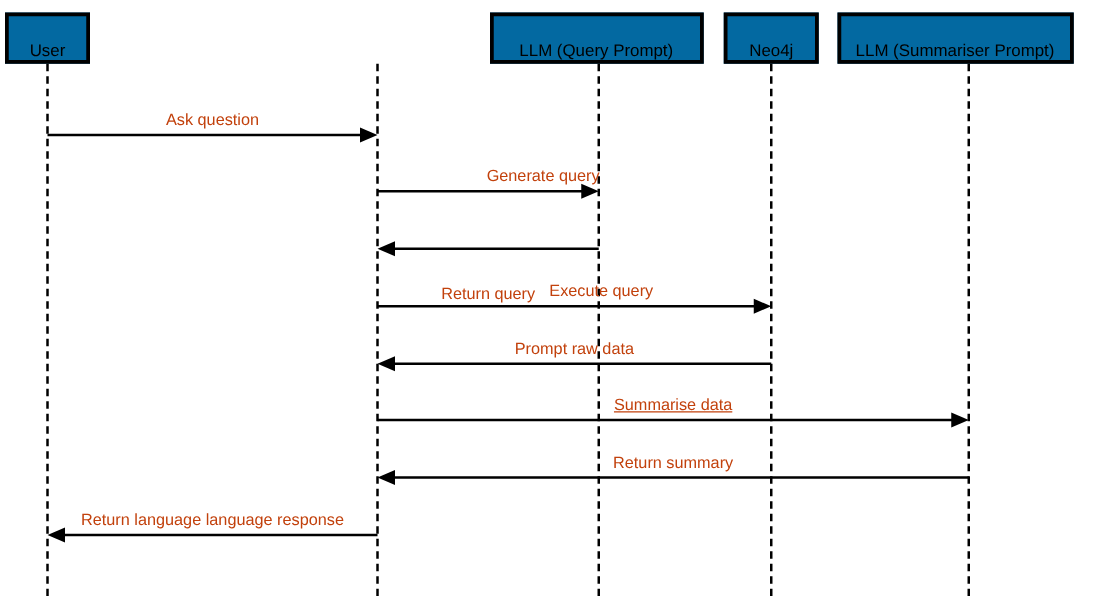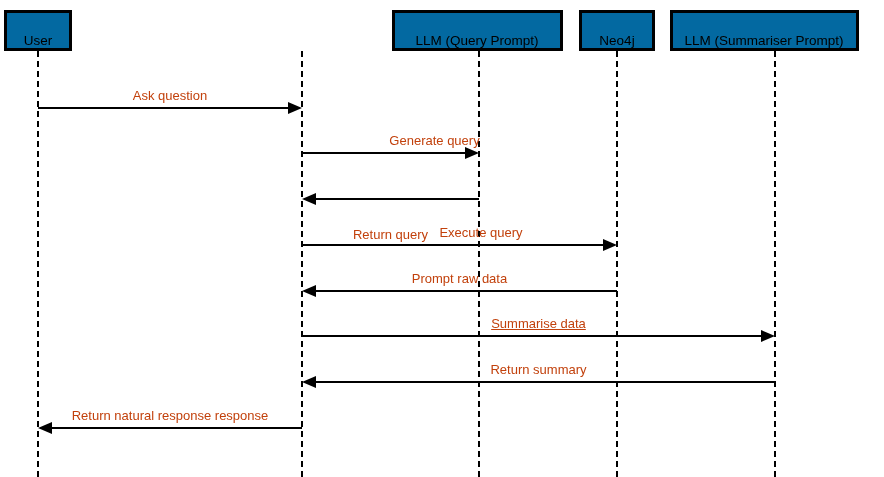--- a/index.html
+++ b/index.html
@@ -98,14 +98,14 @@
     <div class="mhead left" style="top: 285px; left: 302px;"></div>
     <div class="mlabel" style="left: 459.5px; top: 271px;">Prompt raw data</div>
     <div class="mline" style="top: 335px; width: 460px; left: 302px;"></div>
     <div class="mhead right" style="top: 330px; left: 761px;"></div>
     <div class="mlabel" style="left: 538.5px; top: 316px; text-decoration: underline;">Summarise data</div>
     <div class="mline" style="top: 381px; width: 460px; left: 315px;"></div>
     <div class="mhead left" style="top: 376px; left: 302px;"></div>
     <div class="mlabel" style="left: 538.5px; top: 362px; text-align: right;">Return summary</div>
     <div class="mline" style="top: 427px; width: 251px; left: 51px;"></div>
     <div class="mhead left" style="top: 422px; left: 38px;"></div>
-    <div class="mlabel" style="left: 170px; top: 408px;">Return natural response response</div>
+    <div class="mlabel" style="left: 170px; top: 408px;">Return language language response</div>
   </div>
 
 </body></html>

